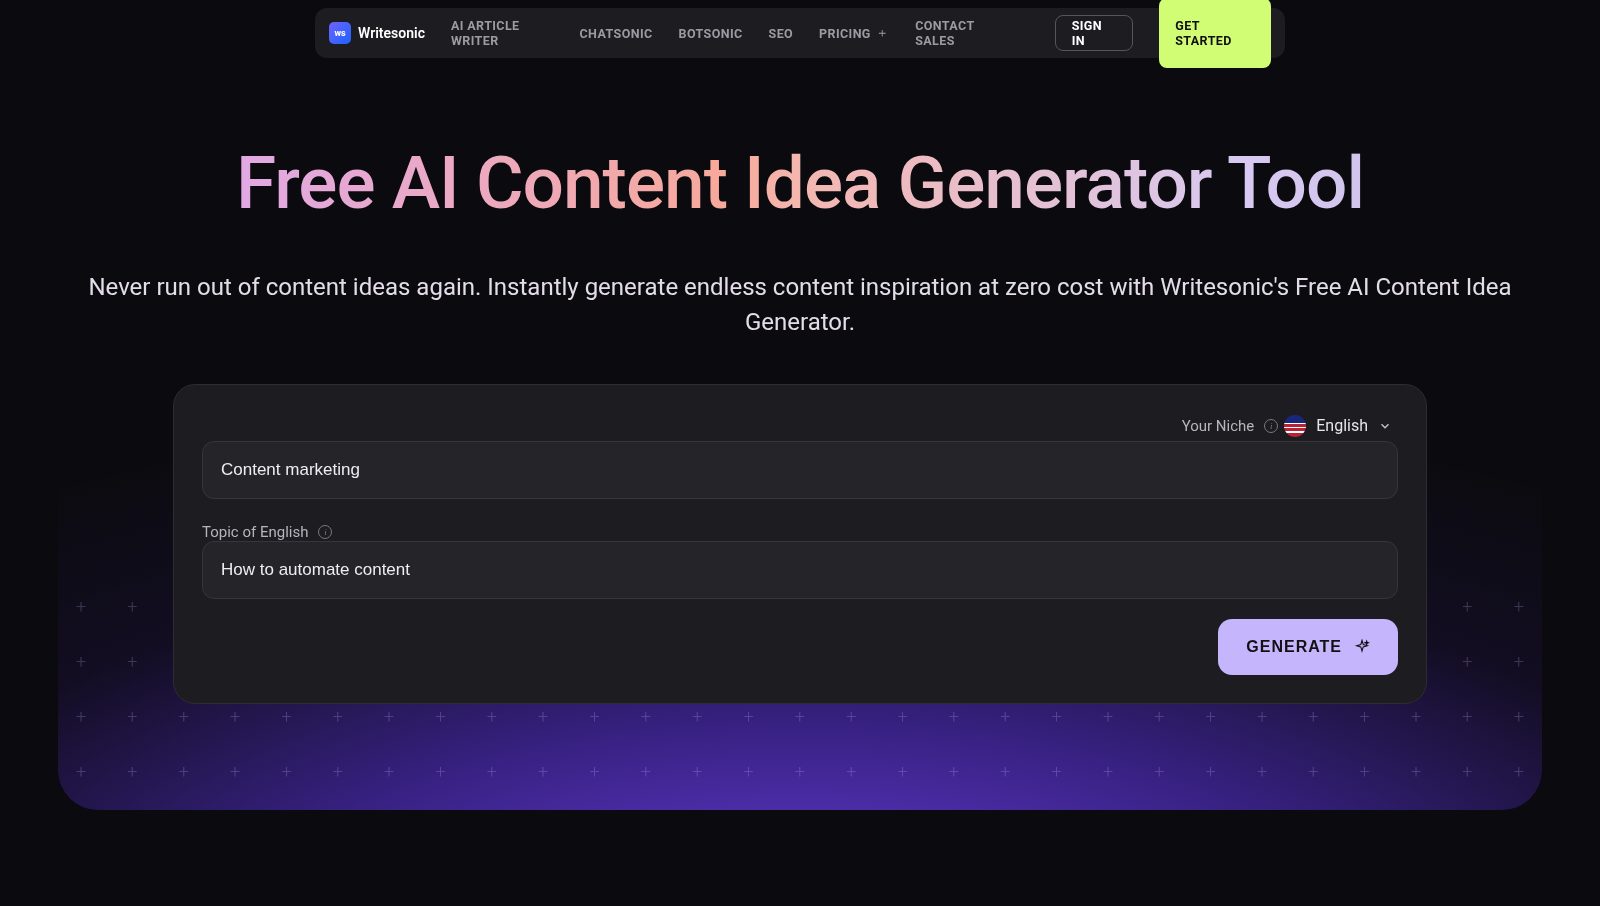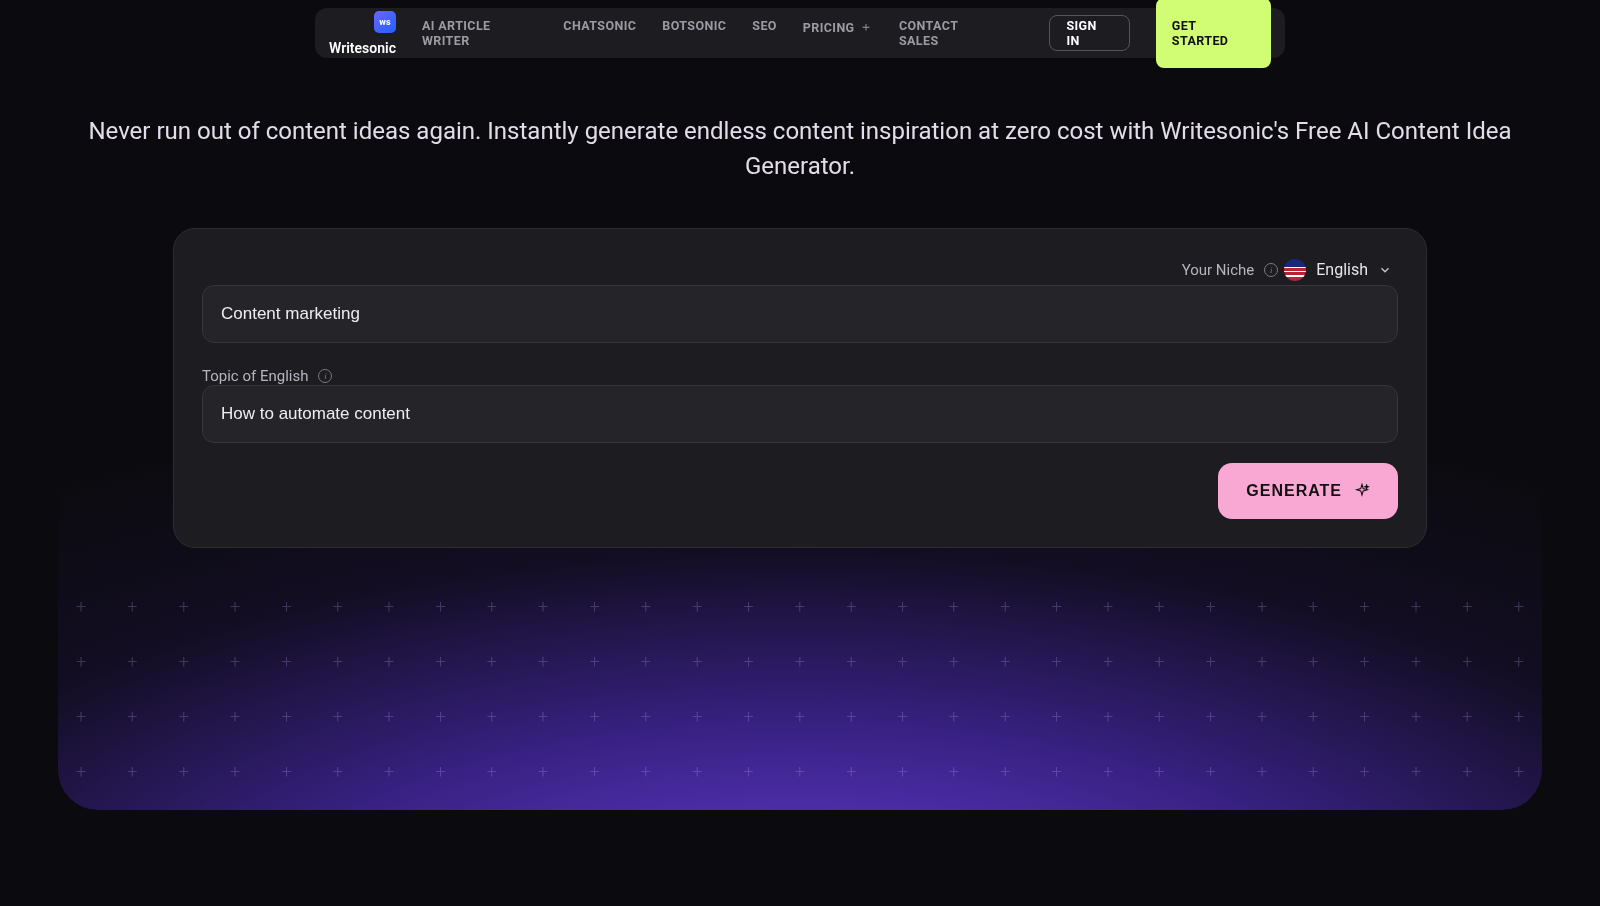--- a/index.html
+++ b/index.html
@@ -23,38 +23,37 @@
     height: 50px;
     background: #1d1c20;
     border-radius: 12px;
     display: flex;
     align-items: center;
     padding: 0 14px;
     gap: 26px;
   }
   .logo {
     display: flex;
-    align-items: flex-end;
+    align-items: center;
     gap: 7px;
     font-size: 14px;
     font-weight: 600;
     color: #fff;
-    flex-direction: column;
   }
   .logo-mark {
     width: 22px; height: 22px;
     border-radius: 5px;
     background: linear-gradient(135deg, #6e63ff 0%, #1e62ff 100%);
     display: flex; align-items: center; justify-content: center;
     color: #fff; font-size: 9px; font-weight: 800;
   }
   .nav-links {
     display: flex;
     gap: 26px;
-    align-items: flex-start;
+    align-items: center;
   }
   .nav-link {
     font-size: 12.5px;
     font-weight: 700;
     letter-spacing: 0.4px;
     color: #9d9aa4;
     cursor: pointer;
     display: flex;
     align-items: center;
     gap: 5px;
@@ -206,21 +205,21 @@
   .cursor-caret {
     position: relative;
   }
 
   .actions {
     display: flex;
     justify-content: flex-end;
     margin-top: 20px;
   }
   .generate {
-    background: #f9a8d4;
+    background: #c4b5fd;
     color: #111;
     font-size: 16px;
     font-weight: 800;
     letter-spacing: 1px;
     border: none;
     border-radius: 14px;
     height: 56px;
     padding: 0 28px;
     display: flex;
     align-items: center;
@@ -375,20 +374,21 @@
         <span>+</span>
         <span>+</span>
         <span>+</span>
         <span>+</span>
         <span>+</span>
         <span>+</span>
         <span>+</span>
       </div>
   </div>
 
+  <h1 class="hero-title">Free AI Content Idea Generator Tool</h1>
   <p class="hero-sub">Never run out of content ideas again. Instantly generate endless content inspiration at zero cost with Writesonic's Free AI Content Idea Generator.</p>
 
   <div class="form-card">
     <div class="row-head">
       <div class="label">
         <span>Your Niche</span>
         <span class="info-ic">i</span>
       </div>
       <div class="lang">
         <span class="flag"></span>

